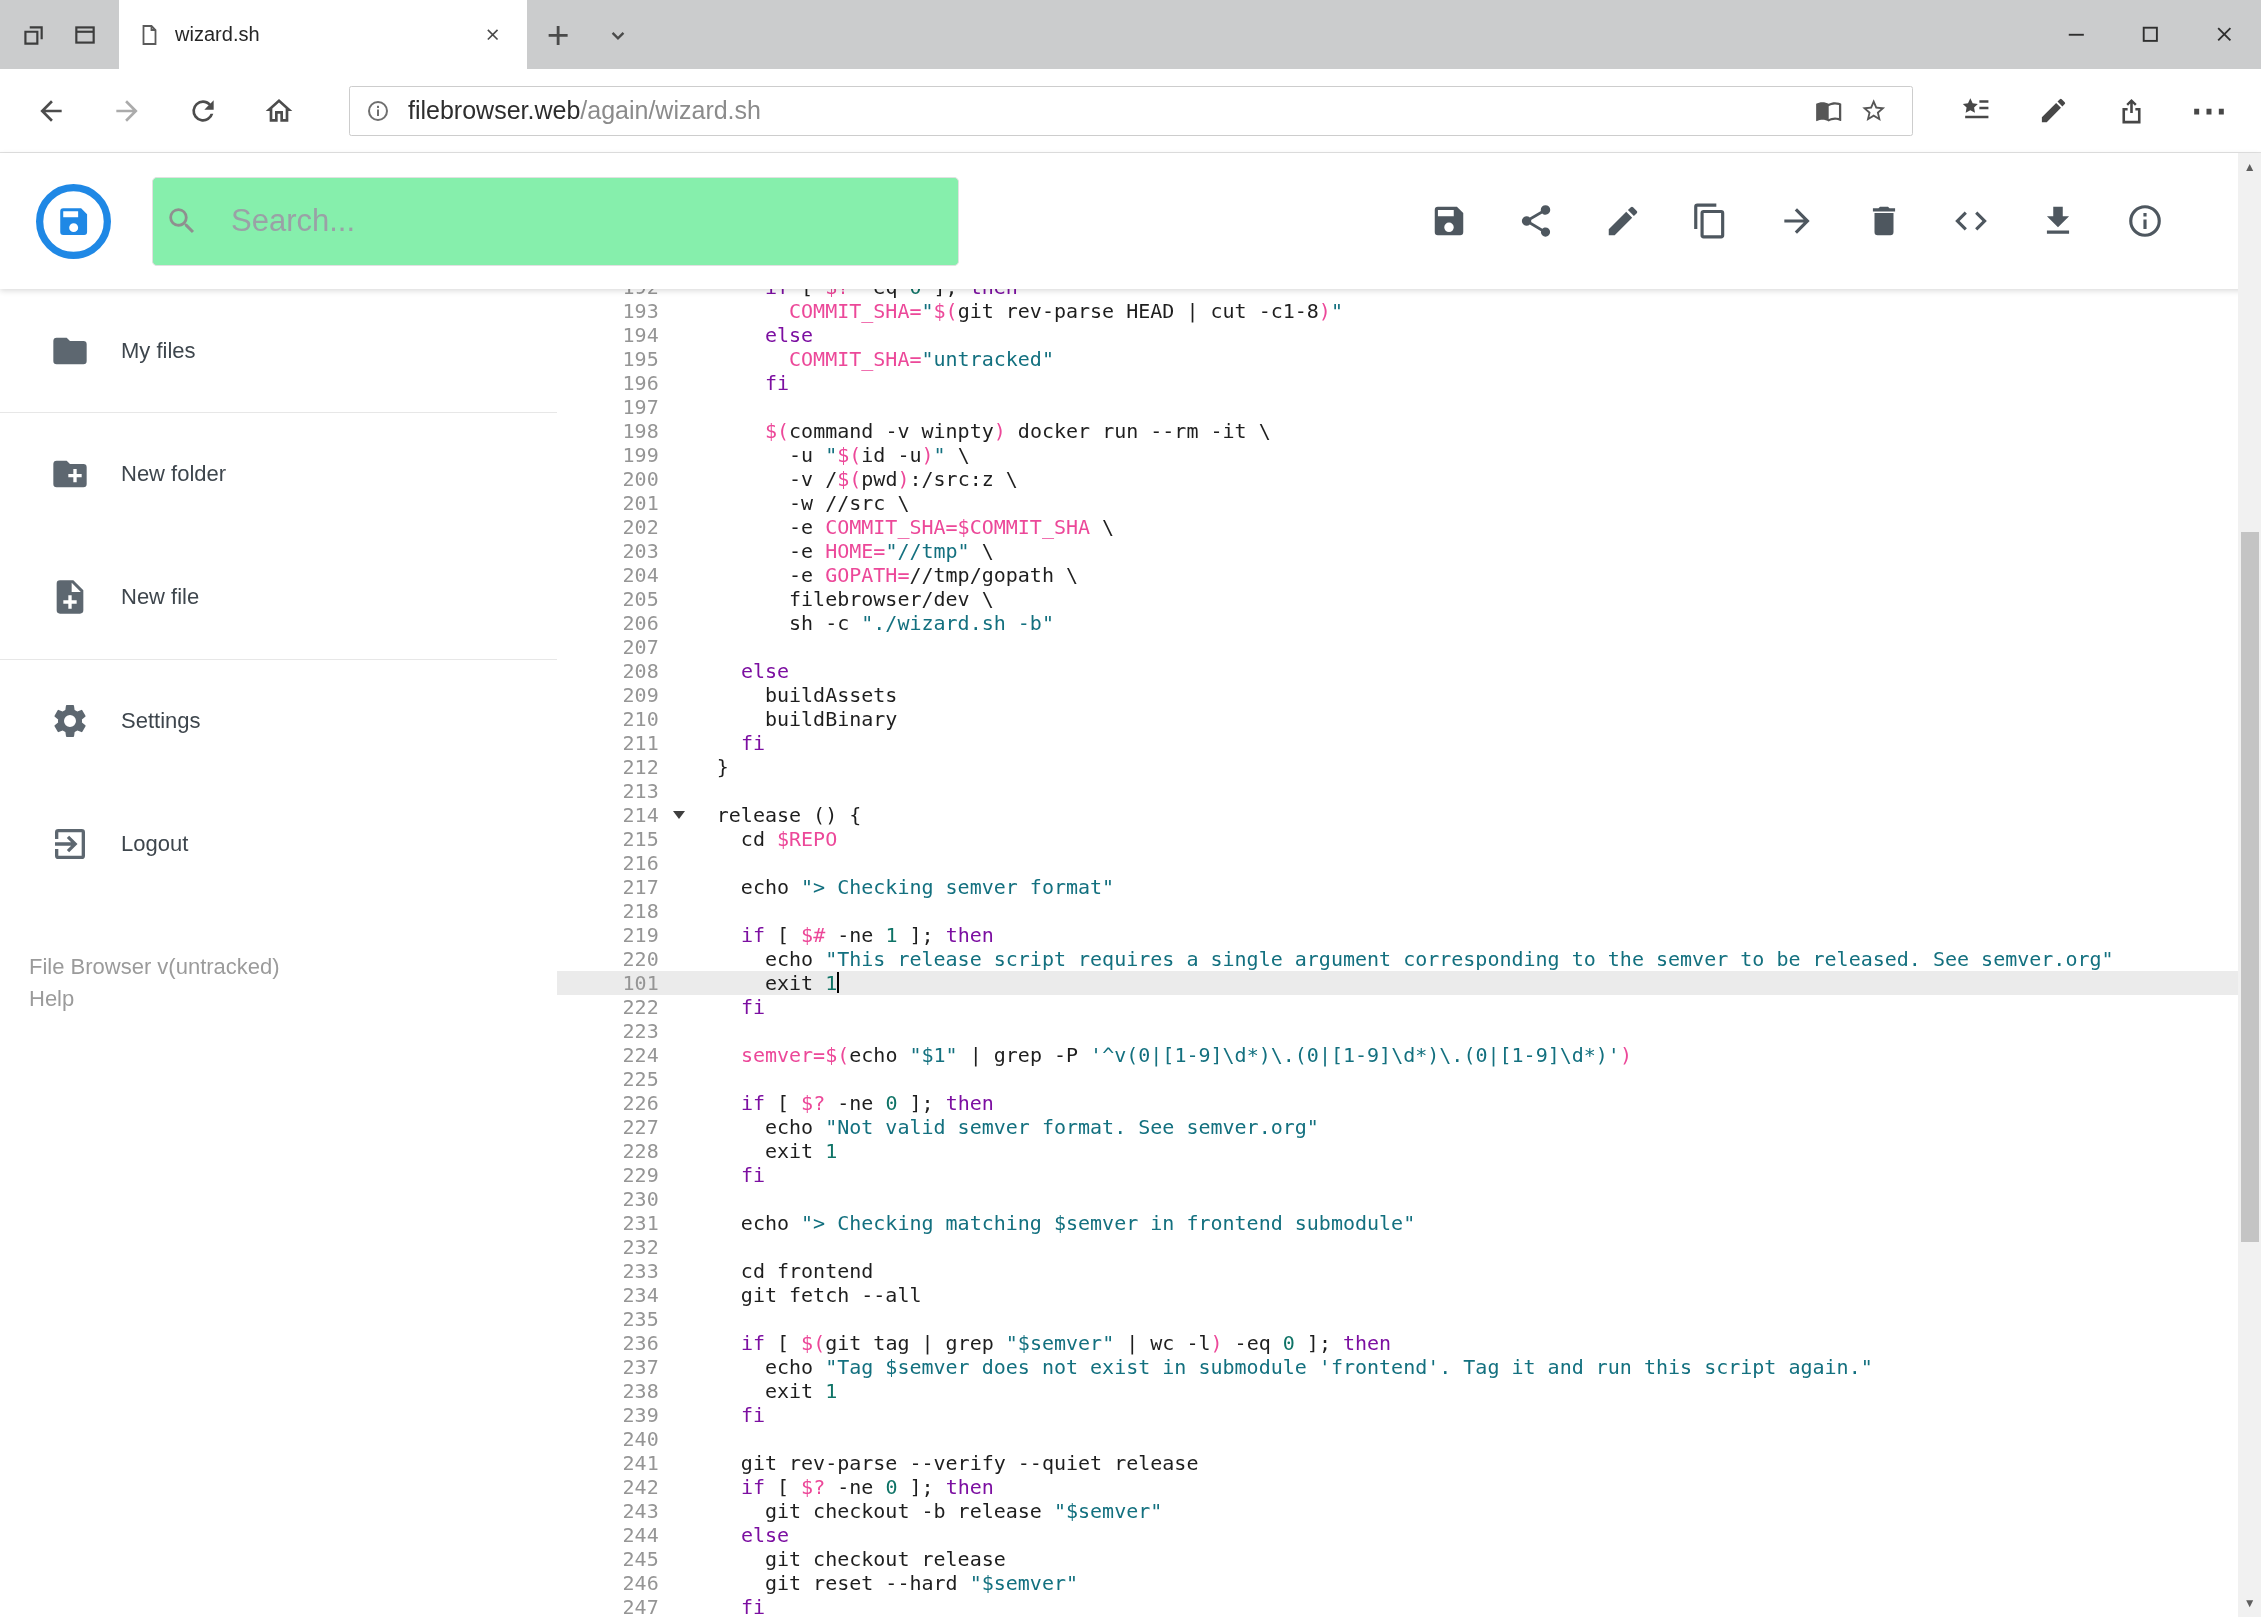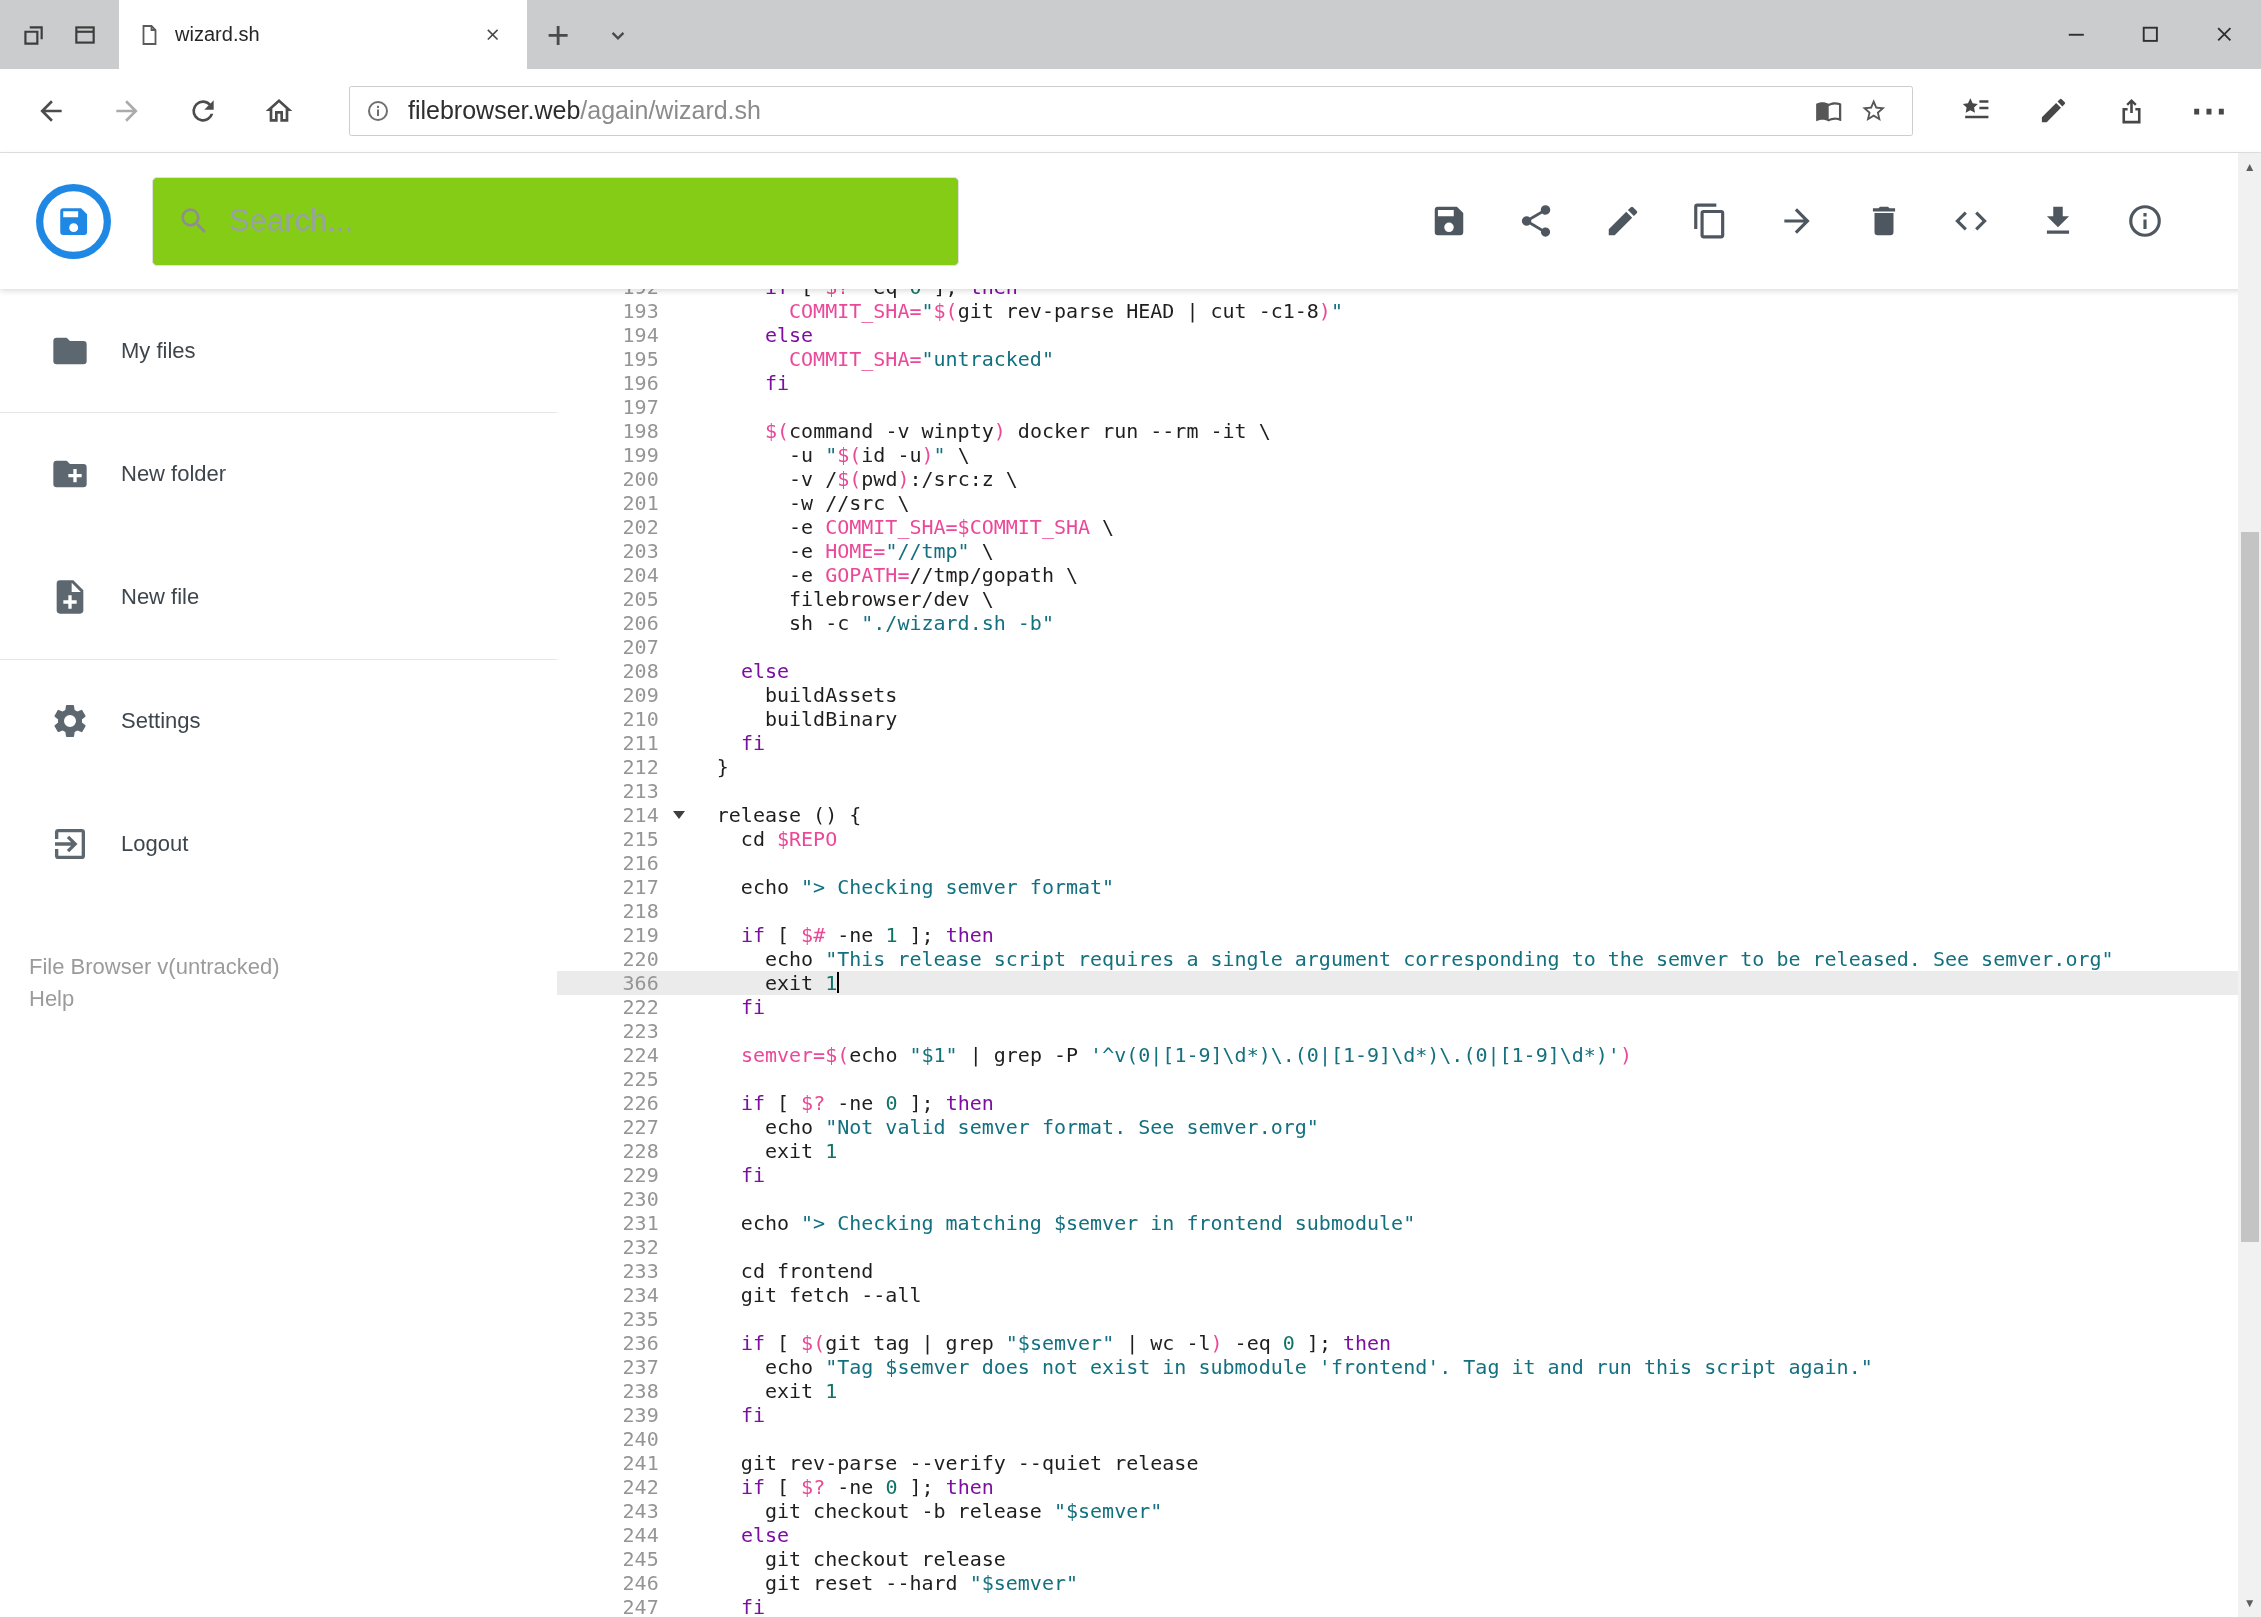--- a/index.html
+++ b/index.html
@@ -37,21 +37,21 @@
   .url .path { color:#8b8b8b; }
   .addr-action { width:45px; height:45px; display:flex; align-items:center; justify-content:center; }
   .addr-action svg { width:27.4px; height:27.4px; fill:#565656; }
   .chrome-btn { width:78px; height:68px; display:flex; align-items:center; justify-content:center; }
   .chrome-btn svg { width:31px; height:31px; fill:#474747; }
   .chrome-btn.more { font-size:37px; color:#474747; font-weight:bold; }
 
   
   .app-header { position:relative; z-index:5; height:136px; background:#fff; box-shadow:0 2.4px 5.7px rgba(0,0,0,0.14); display:flex; align-items:center; padding:0 97px 0 34px; }
   .logo { width:79px; height:79px; margin-right:39px; flex:none; }
-  .search { width:807px; height:89px; background:#84cc16; border:0.8px solid #e1e1e1; border-radius:4.8px; display:flex; align-items:center; padding:0 24px; gap:18px; flex:none; }
+  .search { width:807px; height:89px; background:#86efac; border:0.8px solid #e1e1e1; border-radius:4.8px; display:flex; align-items:center; padding:0 12px; gap:32px; flex:none; }
   .search svg { width:34px; height:34px; fill:#8f8f8f; flex:none; }
   .search input { border:none; outline:none; background:transparent; font-size:31px; color:#444; width:100%; font-family:"Liberation Sans",sans-serif; }
   .search input::placeholder { color:#9aa1a6; opacity:1; }
   .actions { margin-left:auto; display:flex; align-items:center; gap:49px; }
   .act-btn { padding:0; }
   .act-btn svg { width:38px; height:38px; fill:#4e575f; display:block; }
 
   
   .sidebar { position:absolute; left:0; top:289px; width:557px; bottom:0; background:#fff; }
   .sb-item { height:123px; display:flex; align-items:center; padding-left:50px; gap:31px; cursor:pointer; }
@@ -328,21 +328,21 @@
         <div class="cm-line"><span class="gut">211</span><span class="fold"></span><span class="txt"><span class="tk-p">  </span><span class="tk-k">fi</span></span></div>
         <div class="cm-line"><span class="gut">212</span><span class="fold"></span><span class="txt"><span class="tk-p">}</span></span></div>
         <div class="cm-line"><span class="gut">213</span><span class="fold"></span><span class="txt"></span></div>
         <div class="cm-line"><span class="gut">214</span><span class="fold"><span class="fold-arrow"></span></span><span class="txt"><span class="tk-p">release () {</span></span></div>
         <div class="cm-line"><span class="gut">215</span><span class="fold"></span><span class="txt"><span class="tk-p">  cd </span><span class="tk-v">$REPO</span></span></div>
         <div class="cm-line"><span class="gut">216</span><span class="fold"></span><span class="txt"></span></div>
         <div class="cm-line"><span class="gut">217</span><span class="fold"></span><span class="txt"><span class="tk-p">  echo </span><span class="tk-s">"&gt; Checking semver format"</span></span></div>
         <div class="cm-line"><span class="gut">218</span><span class="fold"></span><span class="txt"></span></div>
         <div class="cm-line"><span class="gut">219</span><span class="fold"></span><span class="txt"><span class="tk-p">  </span><span class="tk-k">if</span><span class="tk-p"> [ </span><span class="tk-v">$#</span><span class="tk-p"> -ne </span><span class="tk-n">1</span><span class="tk-p"> ]; </span><span class="tk-k">then</span></span></div>
         <div class="cm-line"><span class="gut">220</span><span class="fold"></span><span class="txt"><span class="tk-p">    echo </span><span class="tk-s">"This release script requires a single argument corresponding to the semver to be released. See semver.org"</span></span></div>
-        <div class="cm-line active"><span class="gut">366</span><span class="fold"></span><span class="txt"><span class="tk-p">    exit </span><span class="tk-n">1</span><span class="caret"></span></span></div>
+        <div class="cm-line active"><span class="gut">101</span><span class="fold"></span><span class="txt"><span class="tk-p">    exit </span><span class="tk-n">1</span><span class="caret"></span></span></div>
         <div class="cm-line"><span class="gut">222</span><span class="fold"></span><span class="txt"><span class="tk-p">  </span><span class="tk-k">fi</span></span></div>
         <div class="cm-line"><span class="gut">223</span><span class="fold"></span><span class="txt"></span></div>
         <div class="cm-line"><span class="gut">224</span><span class="fold"></span><span class="txt"><span class="tk-p">  </span><span class="tk-v">semver=</span><span class="tk-v">$(</span><span class="tk-p">echo </span><span class="tk-s">"$1"</span><span class="tk-p"> | grep -P </span><span class="tk-s">'^v(0|[1-9]\d*)\.(0|[1-9]\d*)\.(0|[1-9]\d*)'</span><span class="tk-v">)</span></span></div>
         <div class="cm-line"><span class="gut">225</span><span class="fold"></span><span class="txt"></span></div>
         <div class="cm-line"><span class="gut">226</span><span class="fold"></span><span class="txt"><span class="tk-p">  </span><span class="tk-k">if</span><span class="tk-p"> [ </span><span class="tk-v">$?</span><span class="tk-p"> -ne </span><span class="tk-n">0</span><span class="tk-p"> ]; </span><span class="tk-k">then</span></span></div>
         <div class="cm-line"><span class="gut">227</span><span class="fold"></span><span class="txt"><span class="tk-p">    echo </span><span class="tk-s">"Not valid semver format. See semver.org"</span></span></div>
         <div class="cm-line"><span class="gut">228</span><span class="fold"></span><span class="txt"><span class="tk-p">    exit </span><span class="tk-n">1</span></span></div>
         <div class="cm-line"><span class="gut">229</span><span class="fold"></span><span class="txt"><span class="tk-p">  </span><span class="tk-k">fi</span></span></div>
         <div class="cm-line"><span class="gut">230</span><span class="fold"></span><span class="txt"></span></div>
         <div class="cm-line"><span class="gut">231</span><span class="fold"></span><span class="txt"><span class="tk-p">  echo </span><span class="tk-s">"&gt; Checking matching $semver in frontend submodule"</span></span></div>

